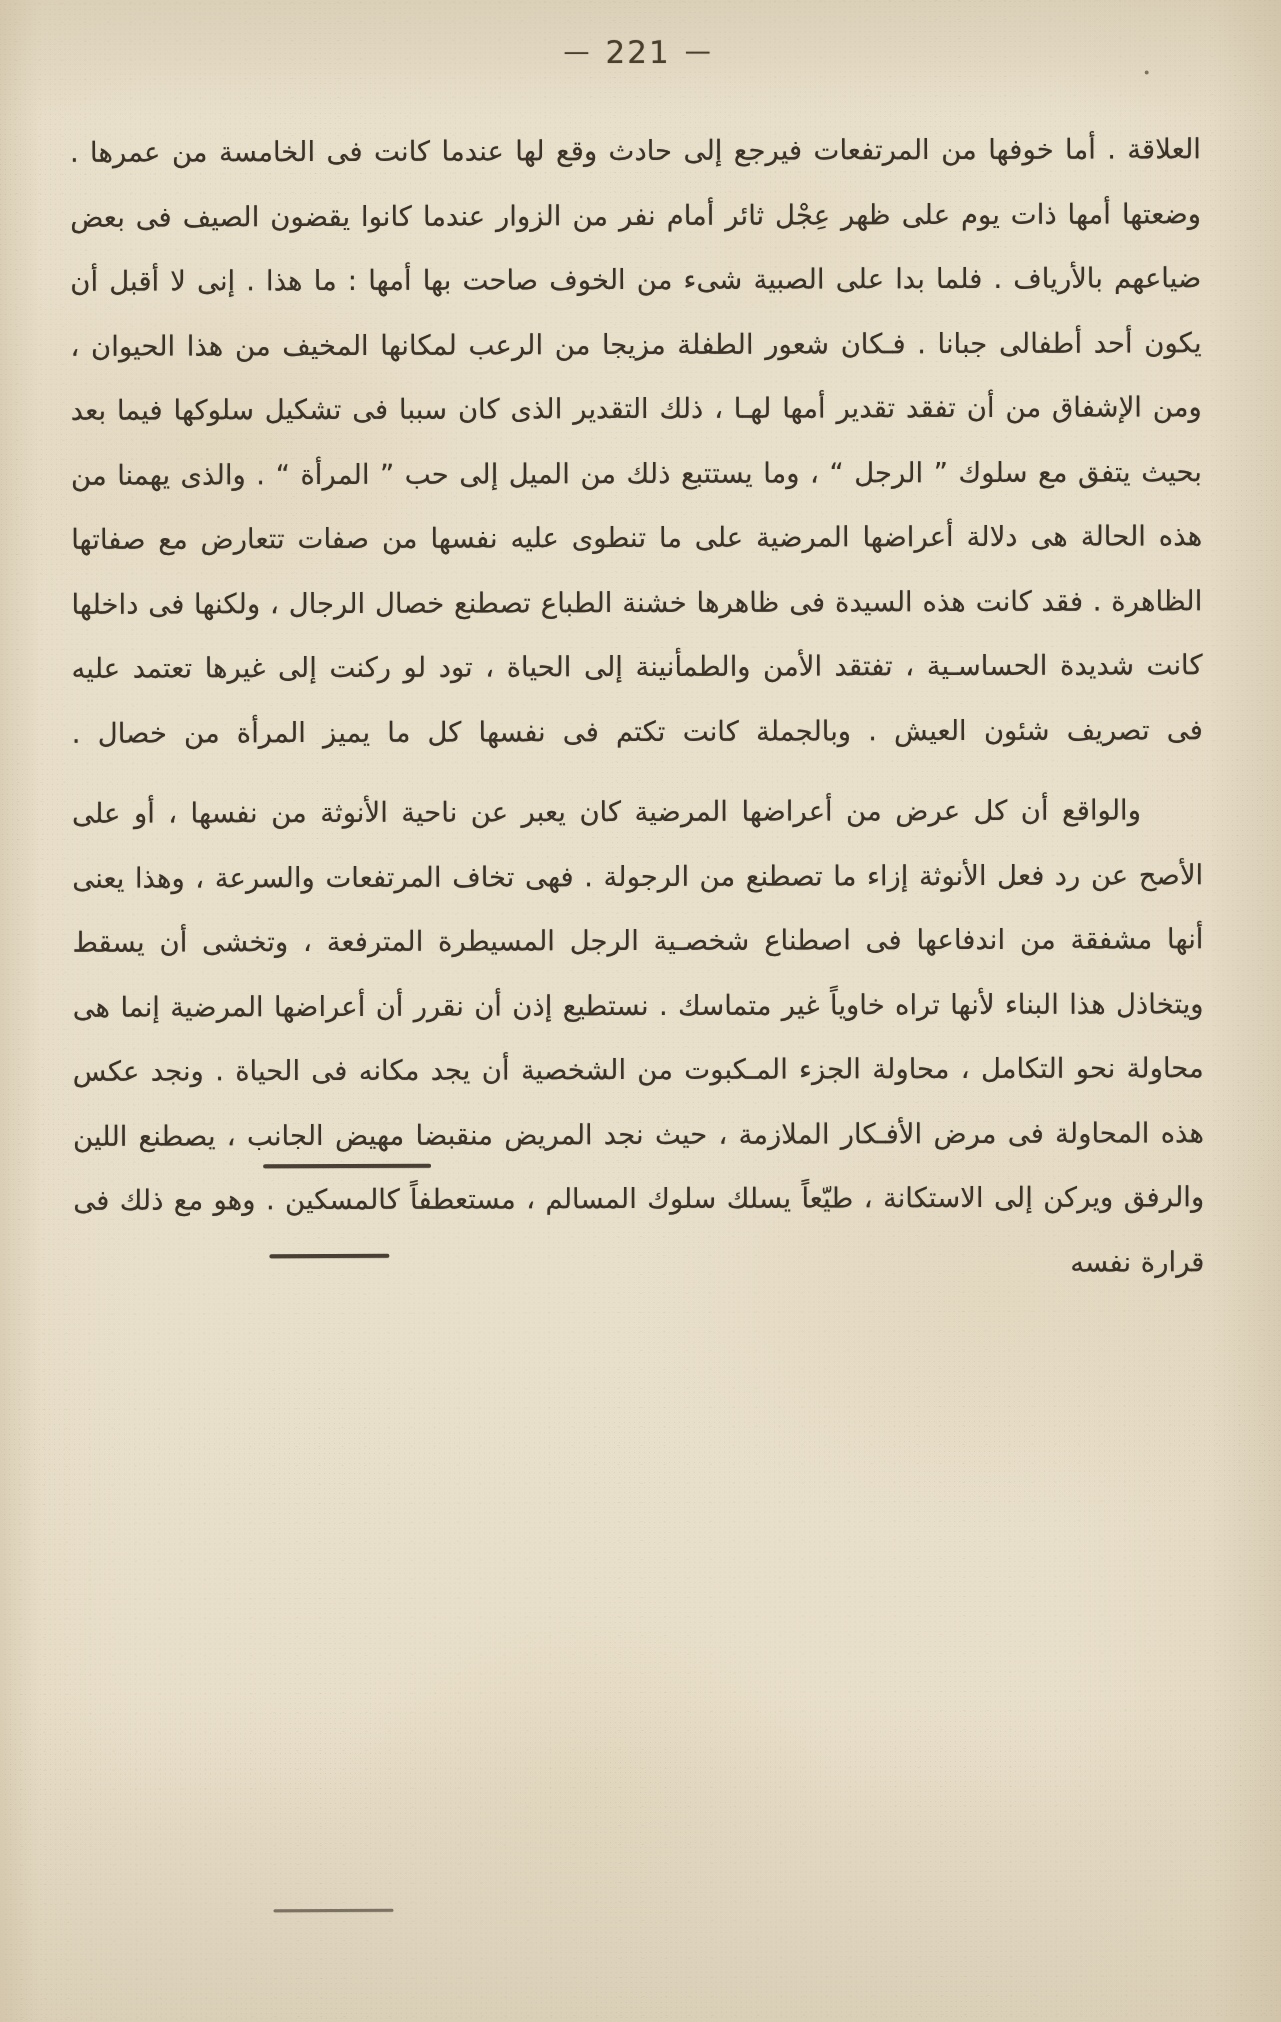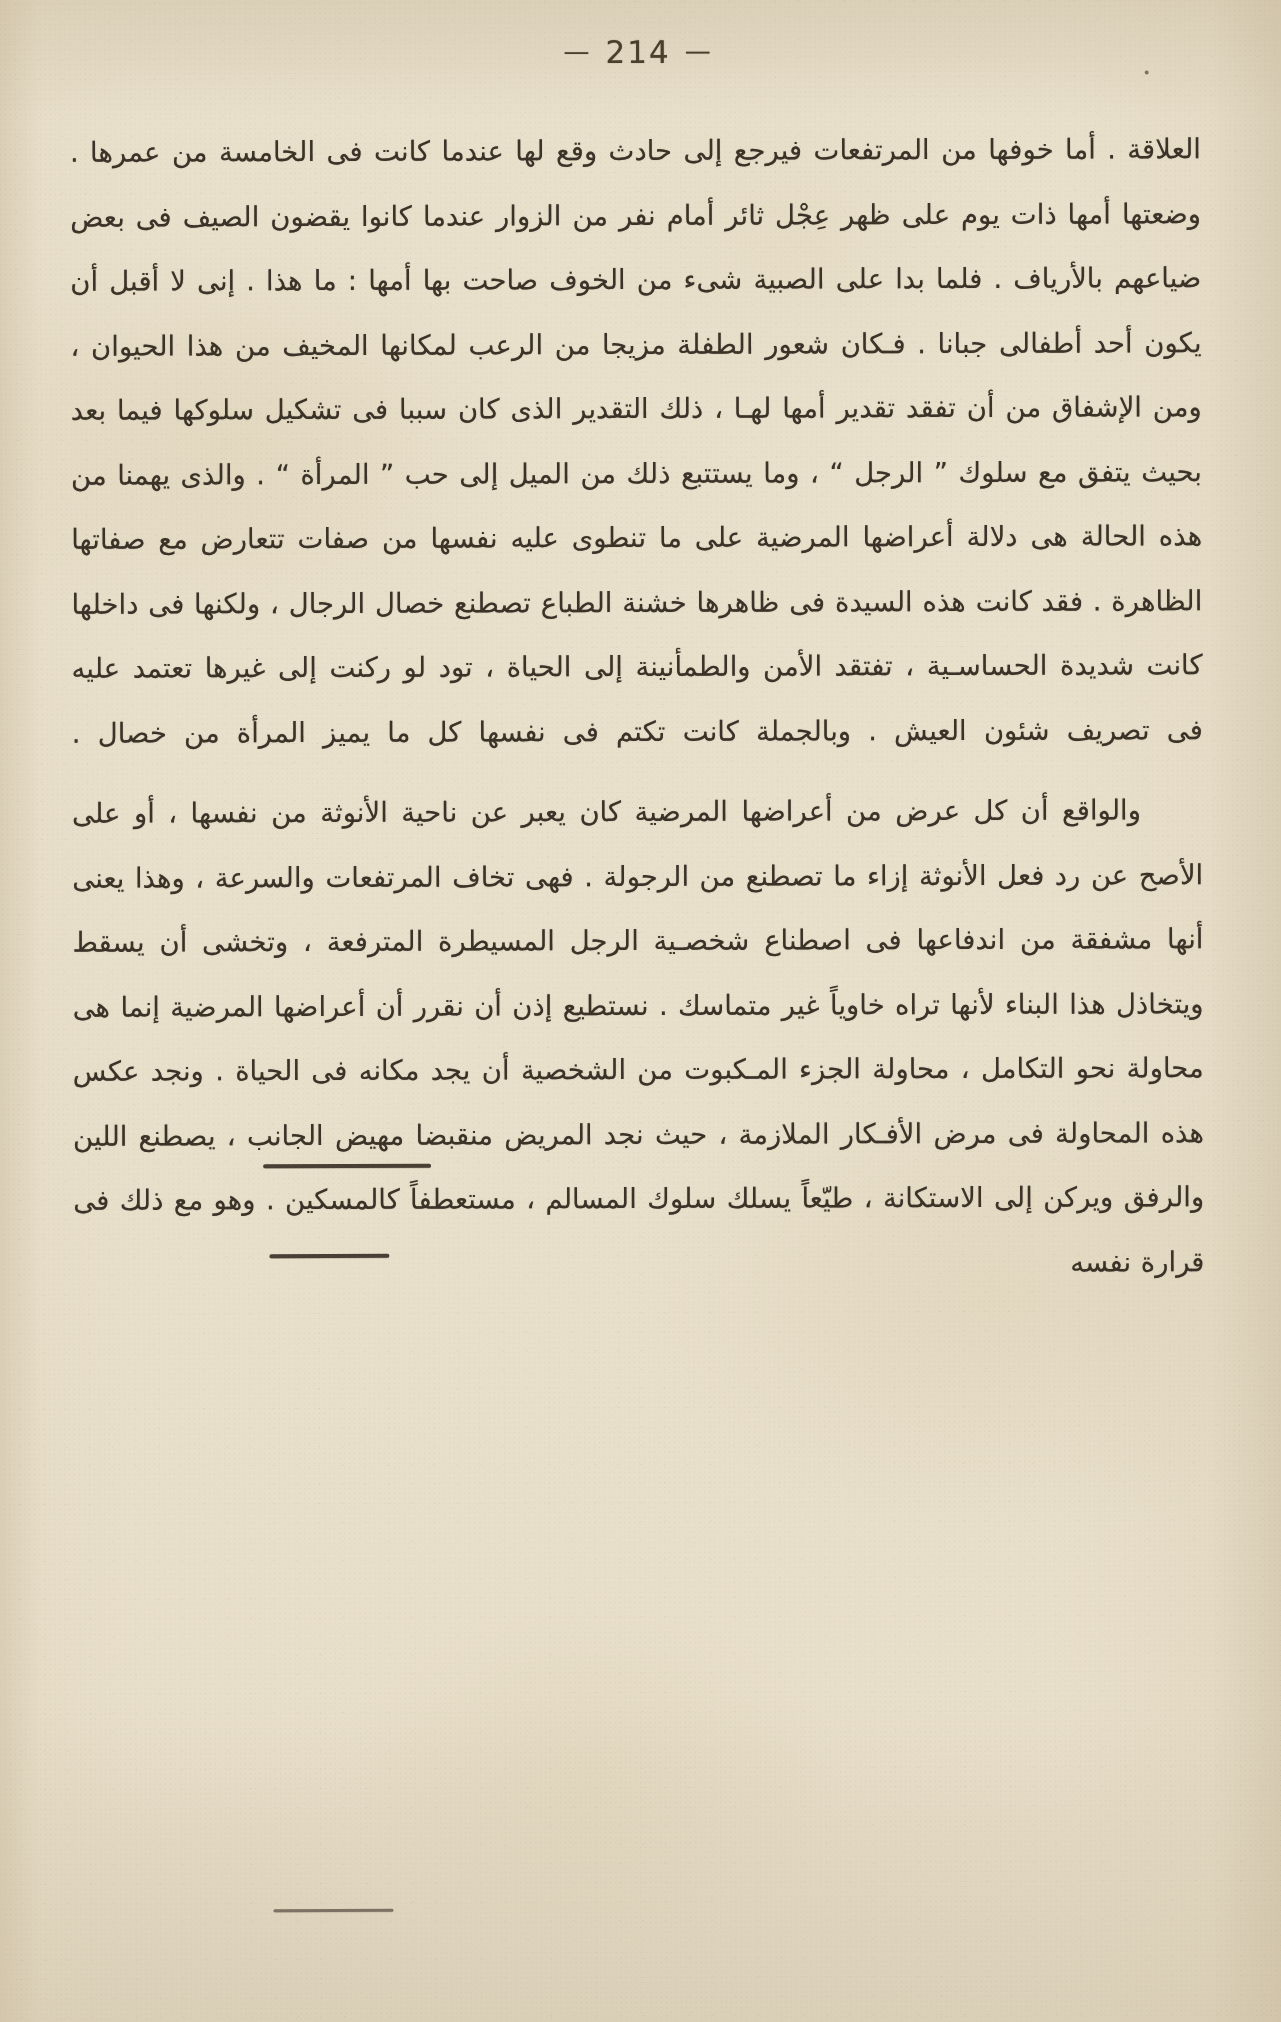--- a/index.html
+++ b/index.html
@@ -133,21 +133,21 @@
     transform-origin: 50% 40%;
   }
 </style>
 </head>
 <body>
 
 <div class="page">
   <div class="skew">
 
     <div class="running-head">
-      <span class="dash">—</span><span>214</span><span class="dash">—</span>
+      <span class="dash">—</span><span>221</span><span class="dash">—</span>
     </div>
 
     <div class="speck-tr"></div>
 
     <div class="body-text">
       <p class="para">العلاقة . أما خوفها من المرتفعات فيرجع إلى حادث وقع لها عندما كانت فى الخامسة من عمرها . وضعتها أمها ذات يوم على ظهر عِجْل ثائر أمام نفر من الزوار عندما كانوا يقضون الصيف فى بعض ضياعهم بالأرياف . فلما بدا على الصبية شىء من الخوف صاحت بها أمها : ما هذا . إنى لا أقبل أن يكون أحد أطفالى جبانا . فـكان شعور الطفلة مزيجا من الرعب لمكانها المخيف من هذا الحيوان ، ومن الإشفاق من أن تفقد تقدير أمها لهـا ، ذلك التقدير الذى كان سببا فى تشكيل سلوكها فيما بعد بحيث يتفق مع سلوك ” الرجل “ ، وما يستتبع ذلك من الميل إلى حب ” المرأة “ . والذى يهمنا من هذه الحالة هى دلالة أعراضها المرضية على ما تنطوى عليه نفسها من صفات تتعارض مع صفاتها الظاهرة . فقد كانت هذه السيدة فى ظاهرها خشنة الطباع تصطنع خصال الرجال ، ولكنها فى داخلها كانت شديدة الحساسـية ، تفتقد الأمن والطمأنينة إلى الحياة ، تود لو ركنت إلى غيرها تعتمد عليه فى تصريف شئون العيش . وبالجملة كانت تكتم فى نفسها كل ما يميز المرأة من خصال .</p>
       <p class="para indent">والواقع أن كل عرض من أعراضها المرضية كان يعبر عن ناحية الأنوثة من نفسها ، أو على الأصح عن رد فعل الأنوثة إزاء ما تصطنع من الرجولة . فهى تخاف المرتفعات والسرعة ، وهذا يعنى أنها مشفقة من اندفاعها فى اصطناع شخصـية الرجل المسيطرة المترفعة ، وتخشى أن يسقط ويتخاذل هذا البناء لأنها تراه خاوياً غير متماسك . نستطيع إذن أن نقرر أن أعراضها المرضية إنما هى محاولة نحو التكامل ، محاولة الجزء المـكبوت من الشخصية أن يجد مكانه فى الحياة . ونجد عكس هذه المحاولة فى مرض الأفـكار الملازمة ، حيث نجد المريض منقبضا مهيض الجانب ، يصطنع اللين والرفق ويركن إلى الاستكانة ، طيّعاً يسلك سلوك المسالم ، مستعطفاً كالمسكين . وهو مع ذلك فى قرارة نفسه</p>
     </div>
 
     <div class="rule" style="left:262px; top:1163px; width:168px;"></div>

